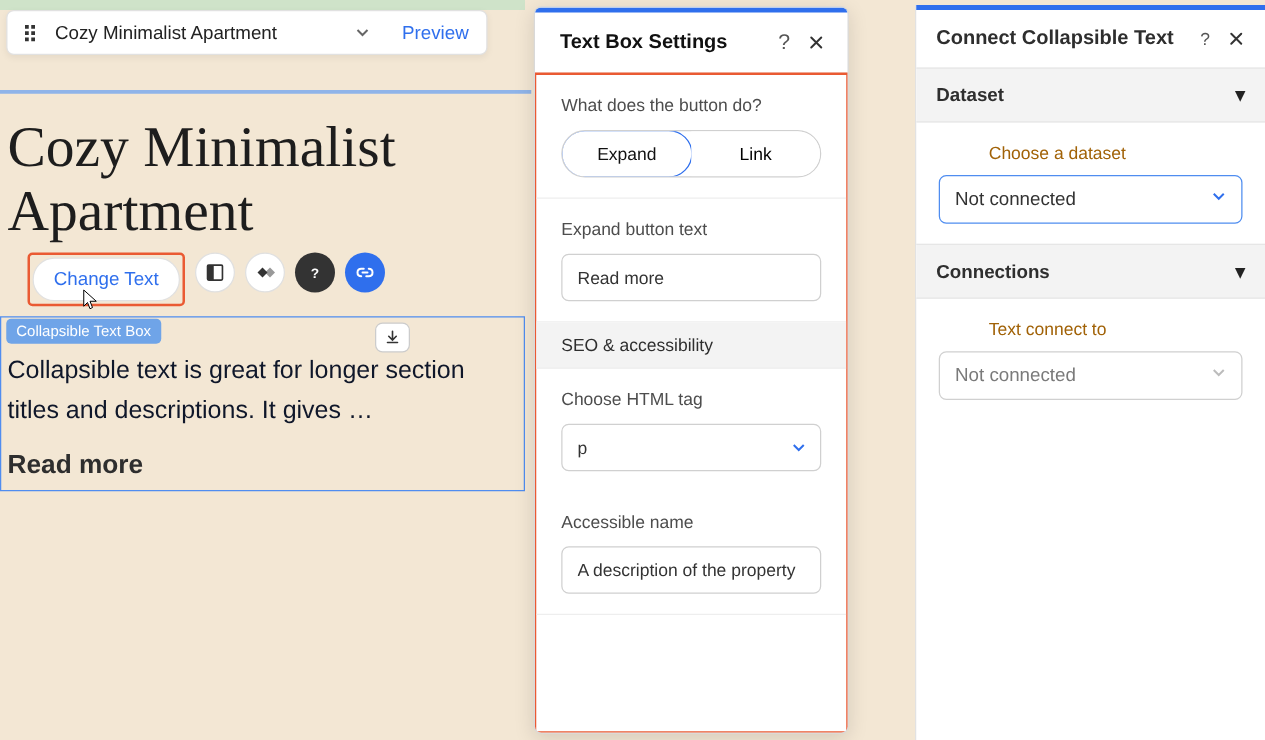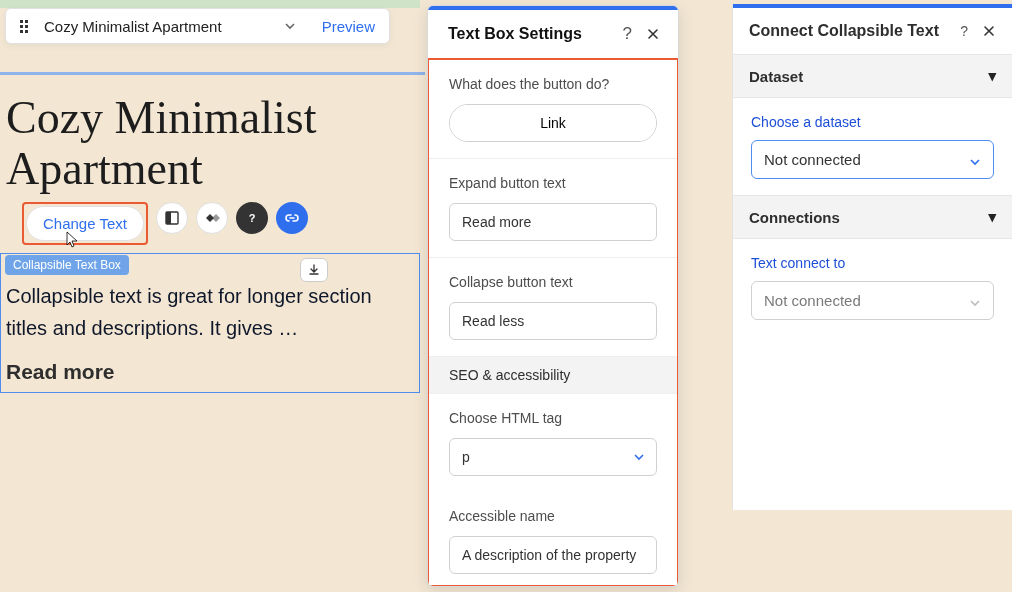--- a/index.html
+++ b/index.html
@@ -81,33 +81,33 @@
   .seg { display:flex; border:1px solid #d0d0d0; border-radius:22px; overflow:hidden; }
   .seg button { flex:1; border:none; background:#fff; padding:10px 0; font-size:14px; }
   .seg button.act { background:#fff; border:1.5px solid #2f6fed; border-radius:22px; margin:-1px; color:#111; }
   .text-input { width:100%; border:1px solid #d0d0d0; border-radius:6px;
                 padding:10px 12px; font-size:14px; color:#333;}
   .select-input { position:relative; }
   .select-input .chev { position:absolute; right:12px; top:50%; transform:translateY(-50%); color:#2f6fed;}
 
   
   .panel-connect {
-    position:absolute; left:732px; top:4px; width:280px; height:506px; background:#fff;
+    position:absolute; left:732px; top:4px; width:280px; height:588px; background:#fff;
     border-left:1px solid #e2e2e2;
   }
   .panel-connect .panel-topbar { height:4px; background:#2f6fed;}
   .pc-header { display:flex; align-items:center; padding:14px 16px; }
   .pc-header h3 { margin:0; font-size:16px; font-weight:700; flex:1;}
   .acc-row { background:#f3f3f3; border-top:1px solid #e6e6e6; border-bottom:1px solid #e6e6e6;
              padding:12px 16px; display:flex; align-items:center; font-size:15px; font-weight:600;}
   .acc-row .tri { margin-left:auto; color:#222;}
   .pc-body { padding:16px 18px;}
-  .pc-label { color:#1d4ed8; font-size:14px; margin-bottom:10px;}
+  .pc-label { color:#a16207; font-size:14px; margin-bottom:10px;margin-left:40px;}
   .pc-select { border:1px solid #4f8df0; border-radius:6px; padding:10px 12px; font-size:15px;
-               display:flex; align-items:flex-end; color:#333;}
+               display:flex; align-items:flex-start; color:#333;}
   .pc-select.gray { border:1px solid #d0d0d0; color:#7a7a7a; }
   .pc-select .chev { margin-left:auto; color:#2f6fed;}
   .pc-select.gray .chev { color:#bcbcbc;}
 
   svg { display:block; }
 </style>
 </head>
 <body>
 
 <div class="editor-top-ghost"></div>
@@ -188,33 +188,30 @@
           <path d="M3 3l8 8M11 3l-8 8" stroke="#333" stroke-width="1.6" stroke-linecap="round"></path>
         </svg>
     </span>
   </div>
 
   <div class="red-outline">
 
     <div class="section">
       <div class="section-label">What does the button do?</div>
       <div class="seg">
+        <button class="act">Expand</button>
         <button>Link</button>
       </div>
     </div>
 
     <div class="section">
       <div class="section-label">Expand button text</div>
       <input class="text-input" value="Read more" style="">
     </div>
 
-    <div class="section">
-      <div class="section-label">Collapse button text</div>
-      <input class="text-input" value="Read less" style="">
-    </div>
 
     <div class="section gray">
       <span>SEO &amp; accessibility</span>
     </div>
 
     <div class="section" style="border-bottom:none">
       <div class="section-label">Choose HTML tag</div>
       <div class="select-input">
         <input class="text-input" readonly="" value="p" style="">
         <span class="chev">

